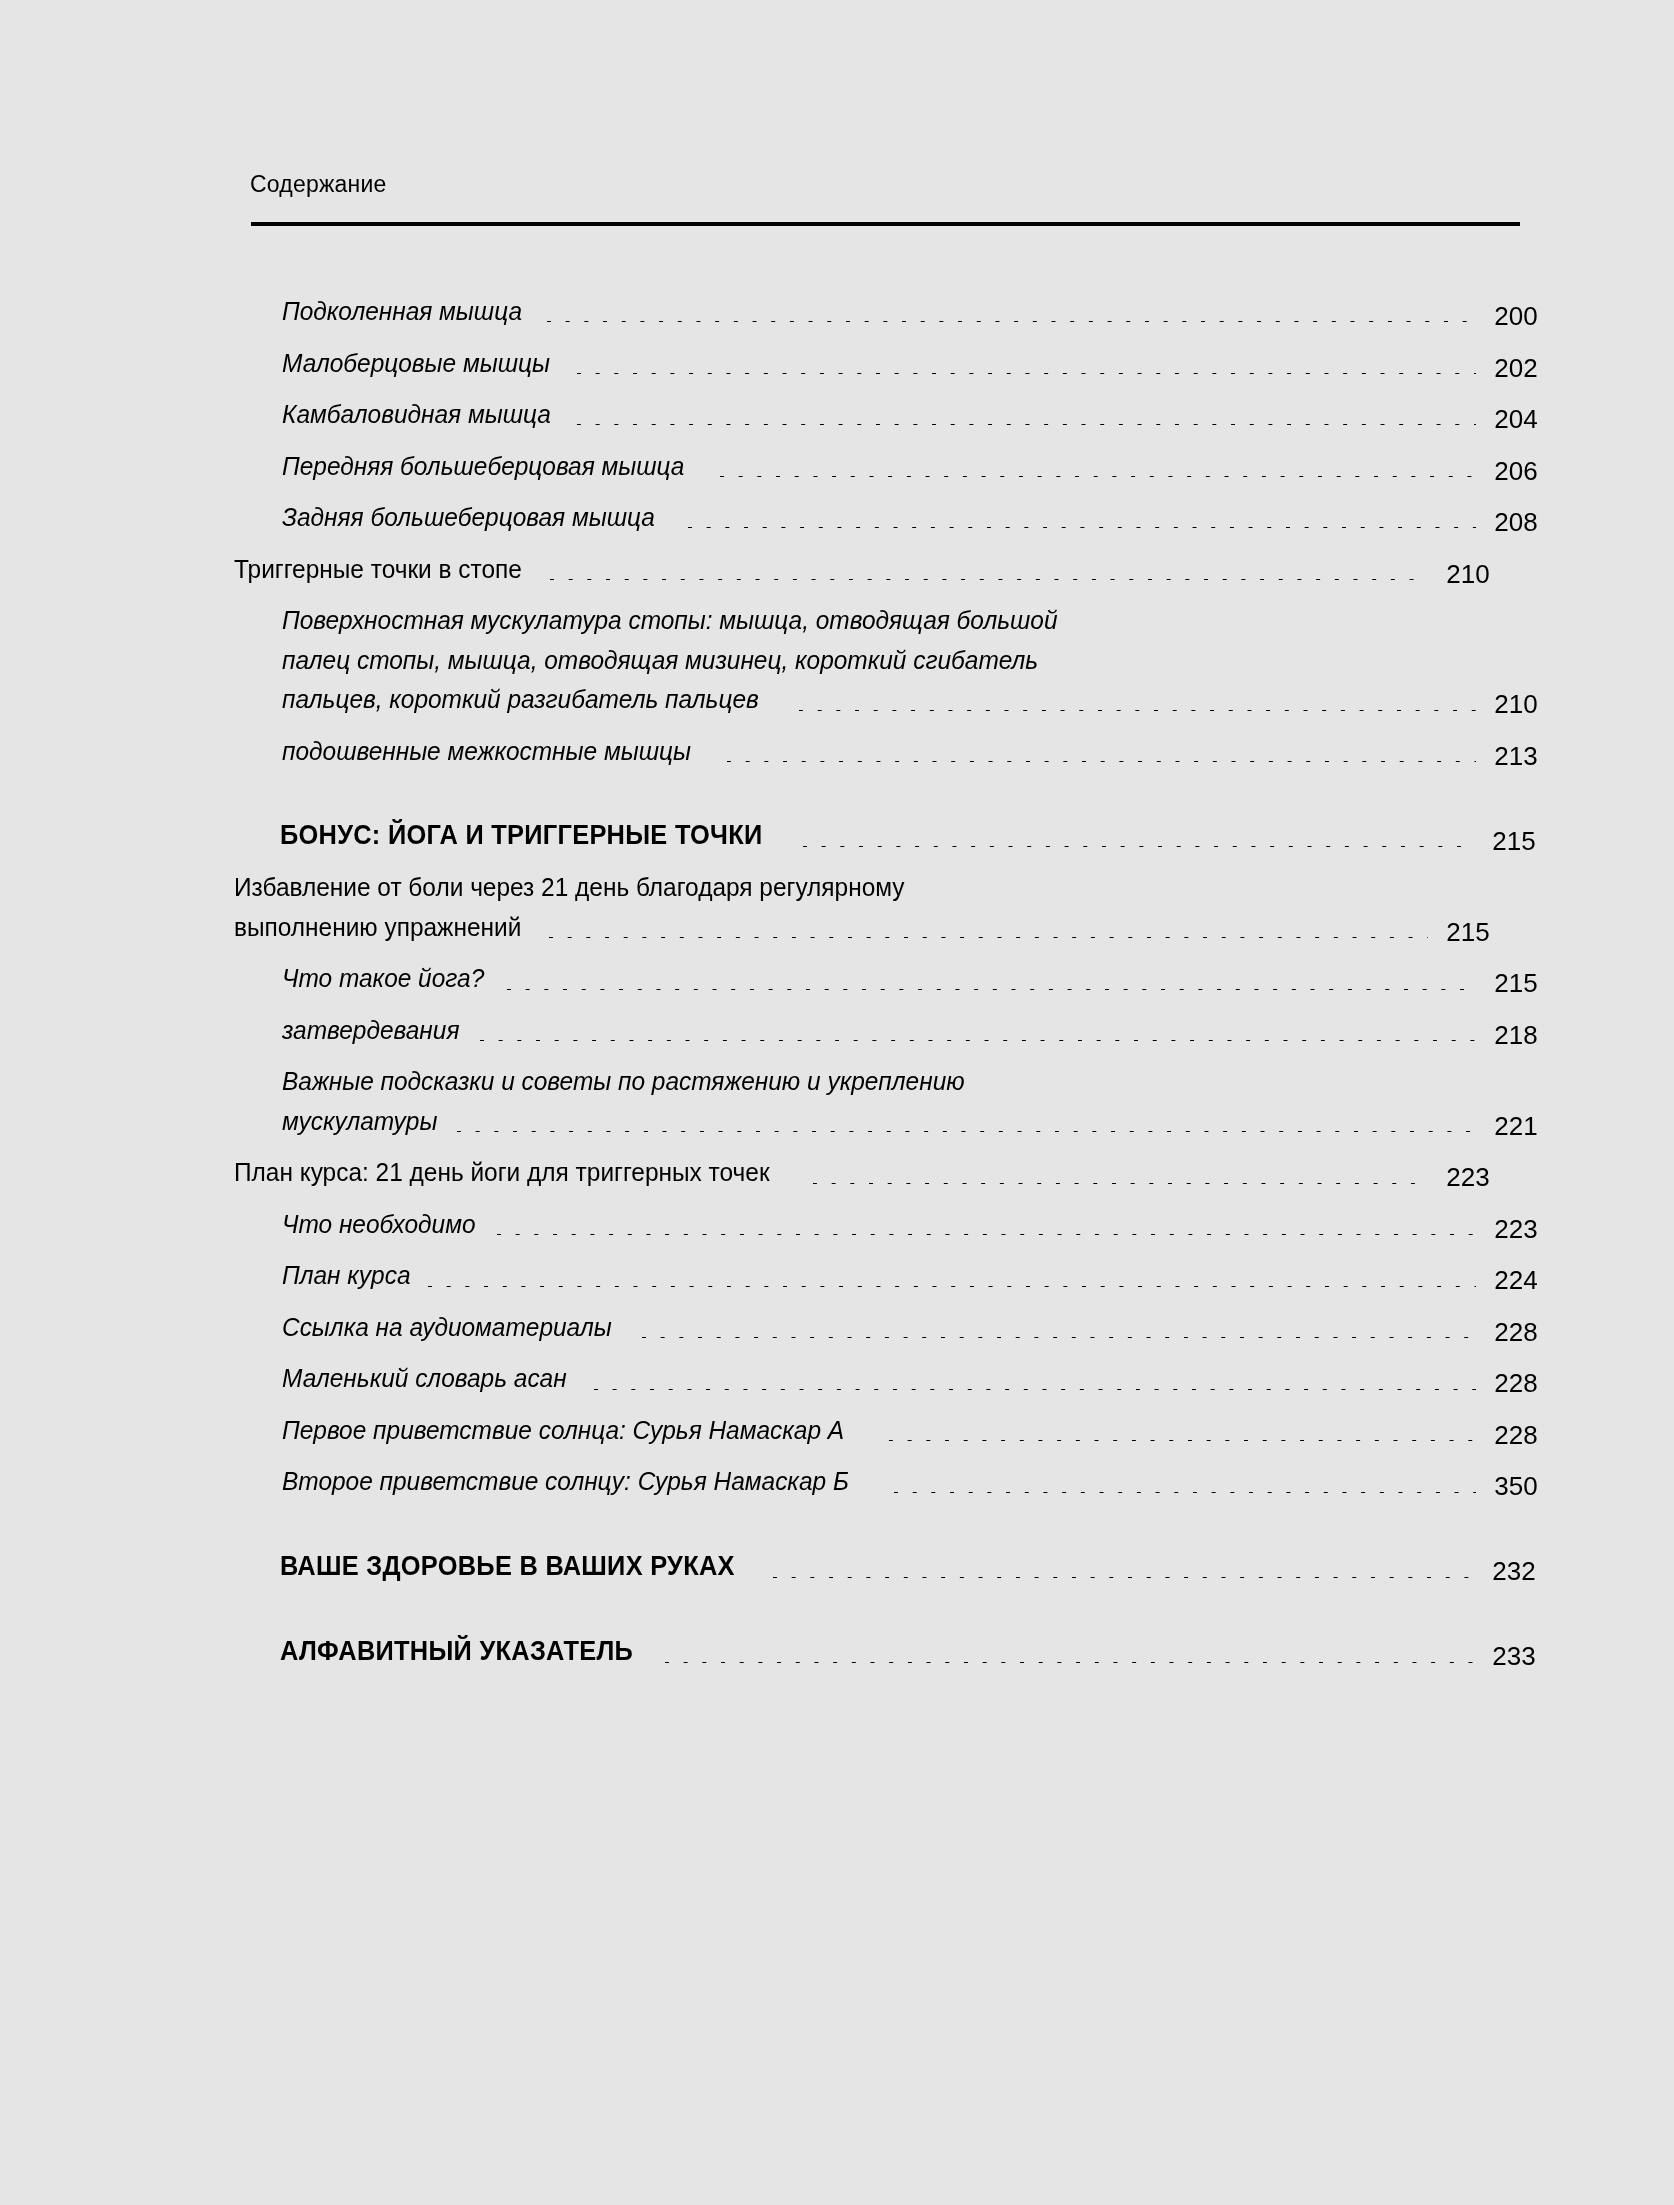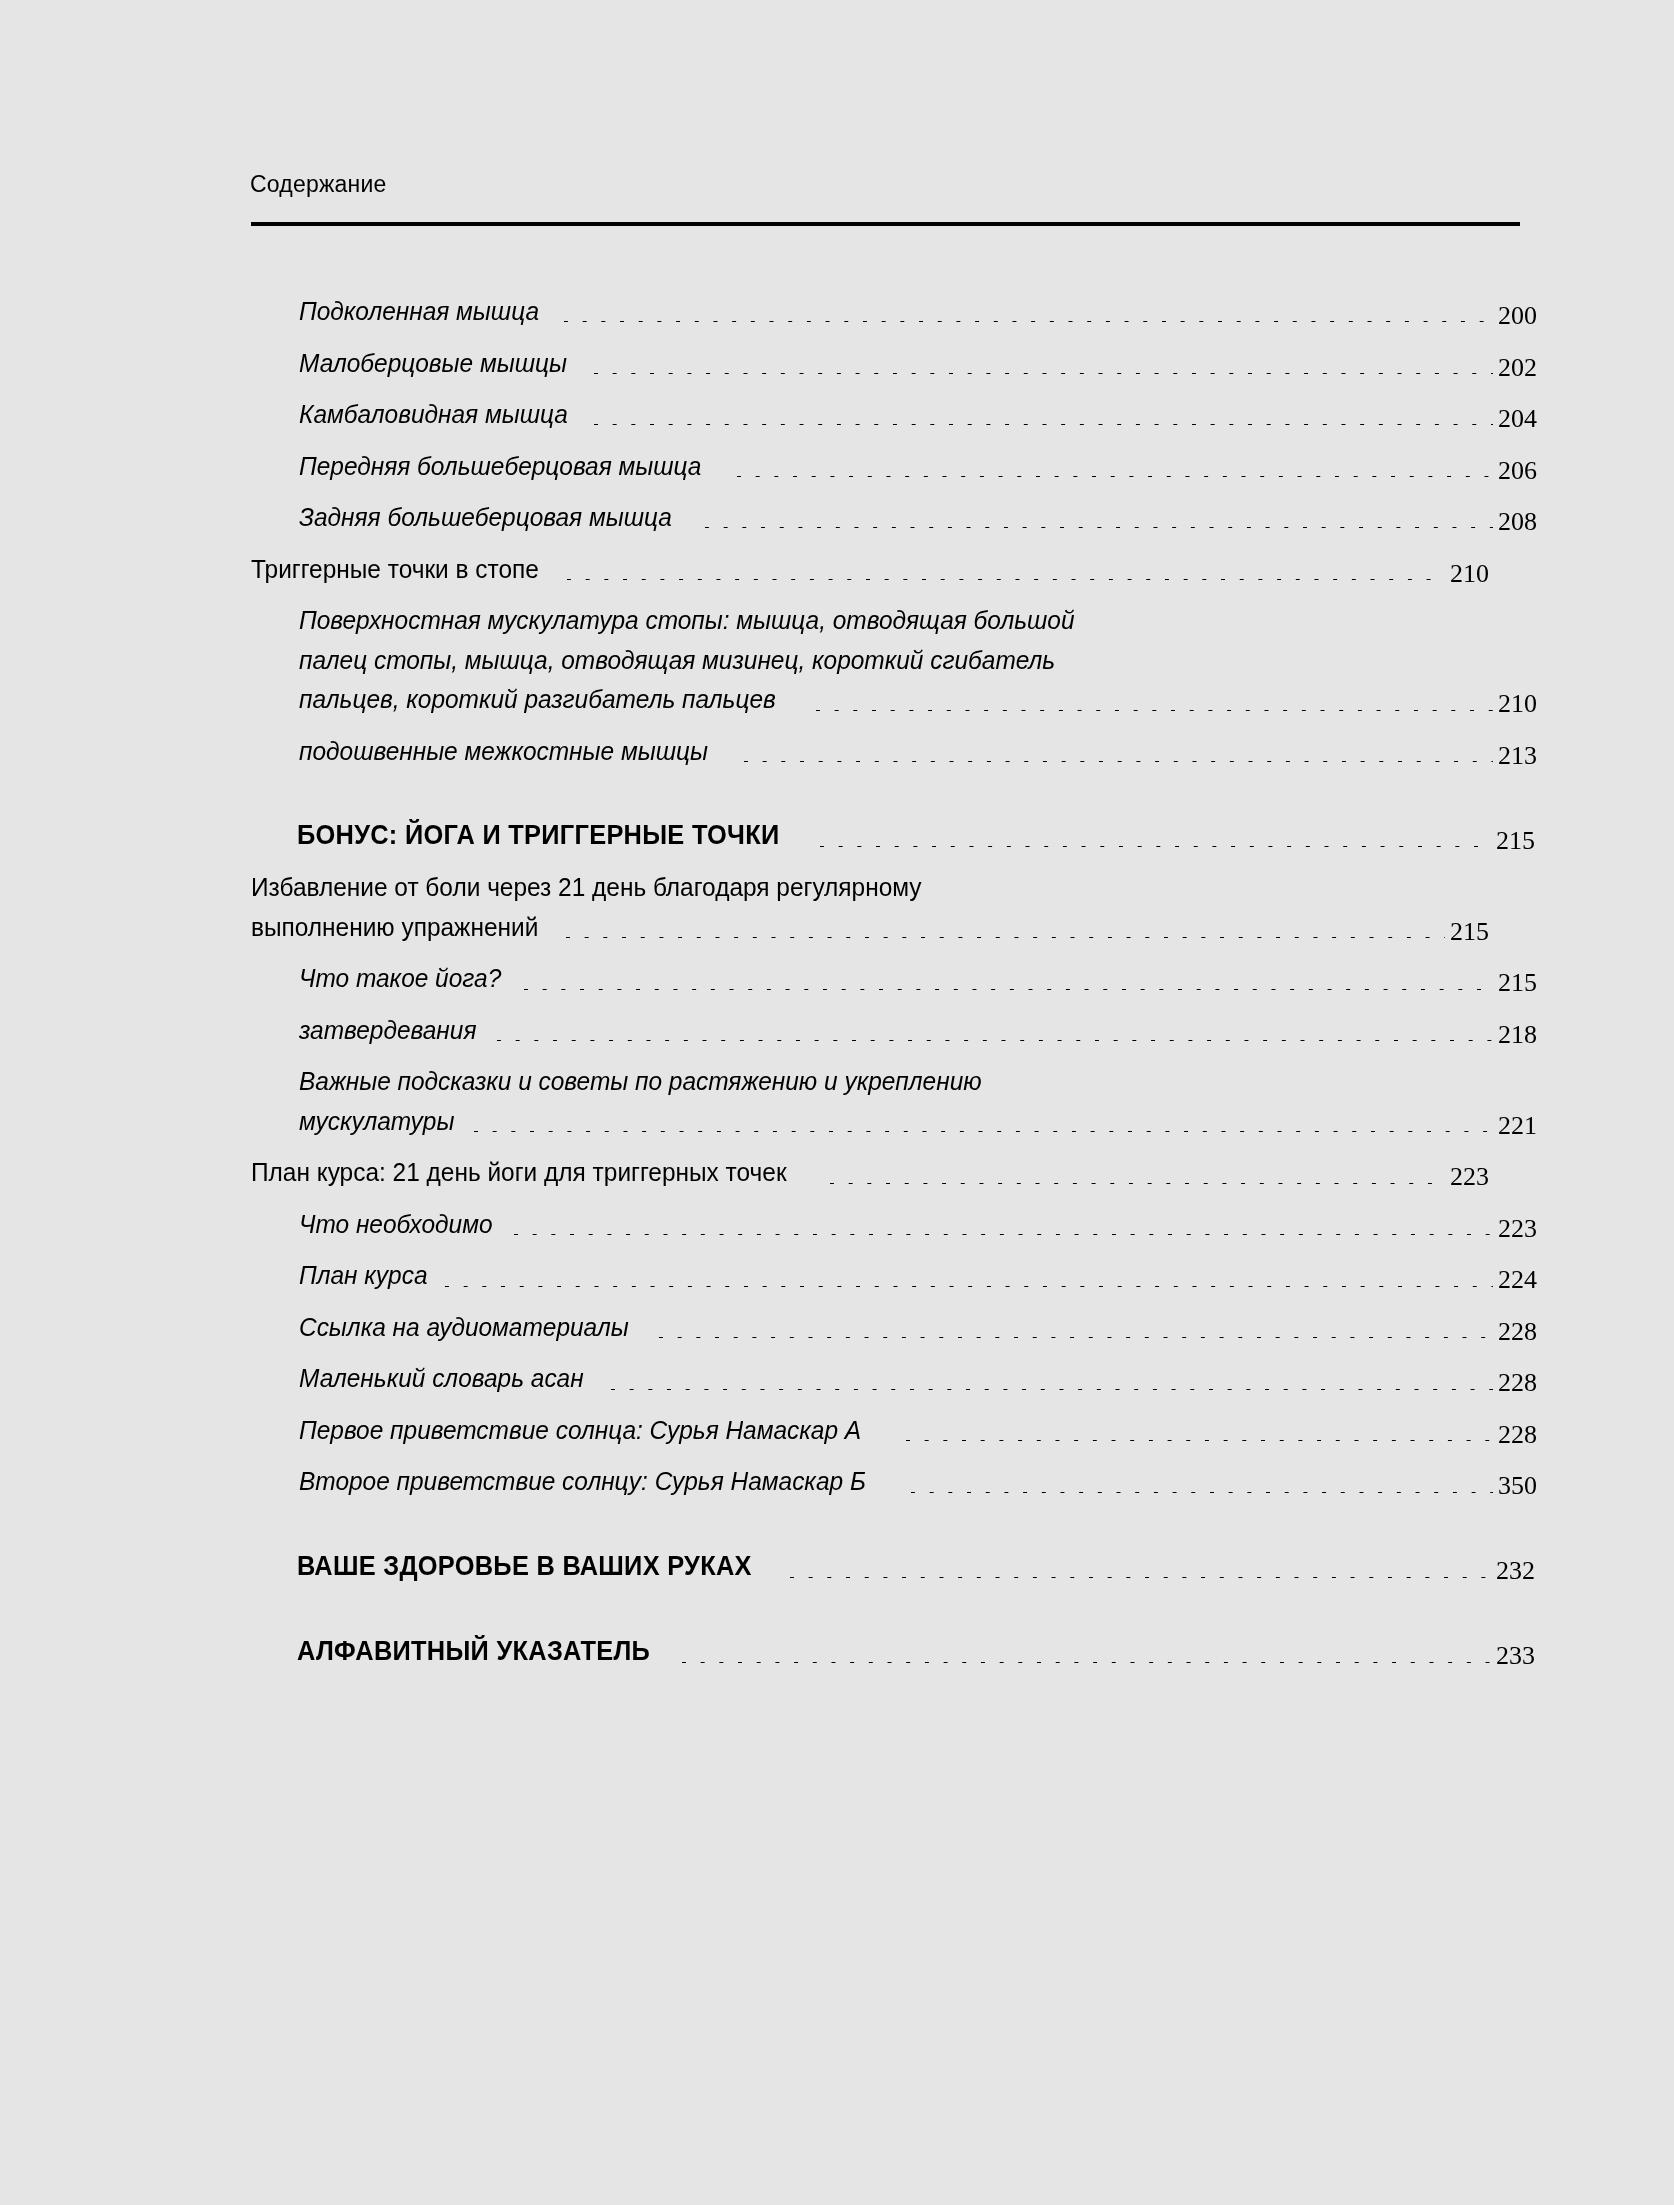--- a/index.html
+++ b/index.html
@@ -39,21 +39,21 @@
     left: 251px;
     top: 222px;
     width: 1269px;
     height: 4.2px;
     background: #000000;
   }
 
   
   .toc {
     position: absolute;
-    left: 251px;
+    left: 234px;
     top: 280px;
     width: 1269px;
   }
 
   .entry {
     display: flex;
     align-items: flex-end;
     width: 100%;
     margin: 0;
     padding: 0;
@@ -79,27 +79,26 @@
     bottom: -2.5px;
     width: 100%;
     height: 6px;
     background-image: radial-gradient(circle at 3px 3px, #000 2px, transparent 2.3px);
     background-size: 18.7px 6px;
     background-repeat: repeat-x;
   }
 
   .page-num {
     flex: 0 0 auto;
-    text-align: left;
+    text-align: center;
     width: 70px;
     font-size: 26px;
     line-height: 1.0;
     margin-bottom: 2.5px;
     white-space: nowrap;
-    font-family: Liberation Serif, serif;
   }
 
   
   .lvl1 {
     margin-top: 12px;
   }
   .lvl1 .entry-title {
     font-size: 26px;
     font-style: normal;
     font-weight: 400;

